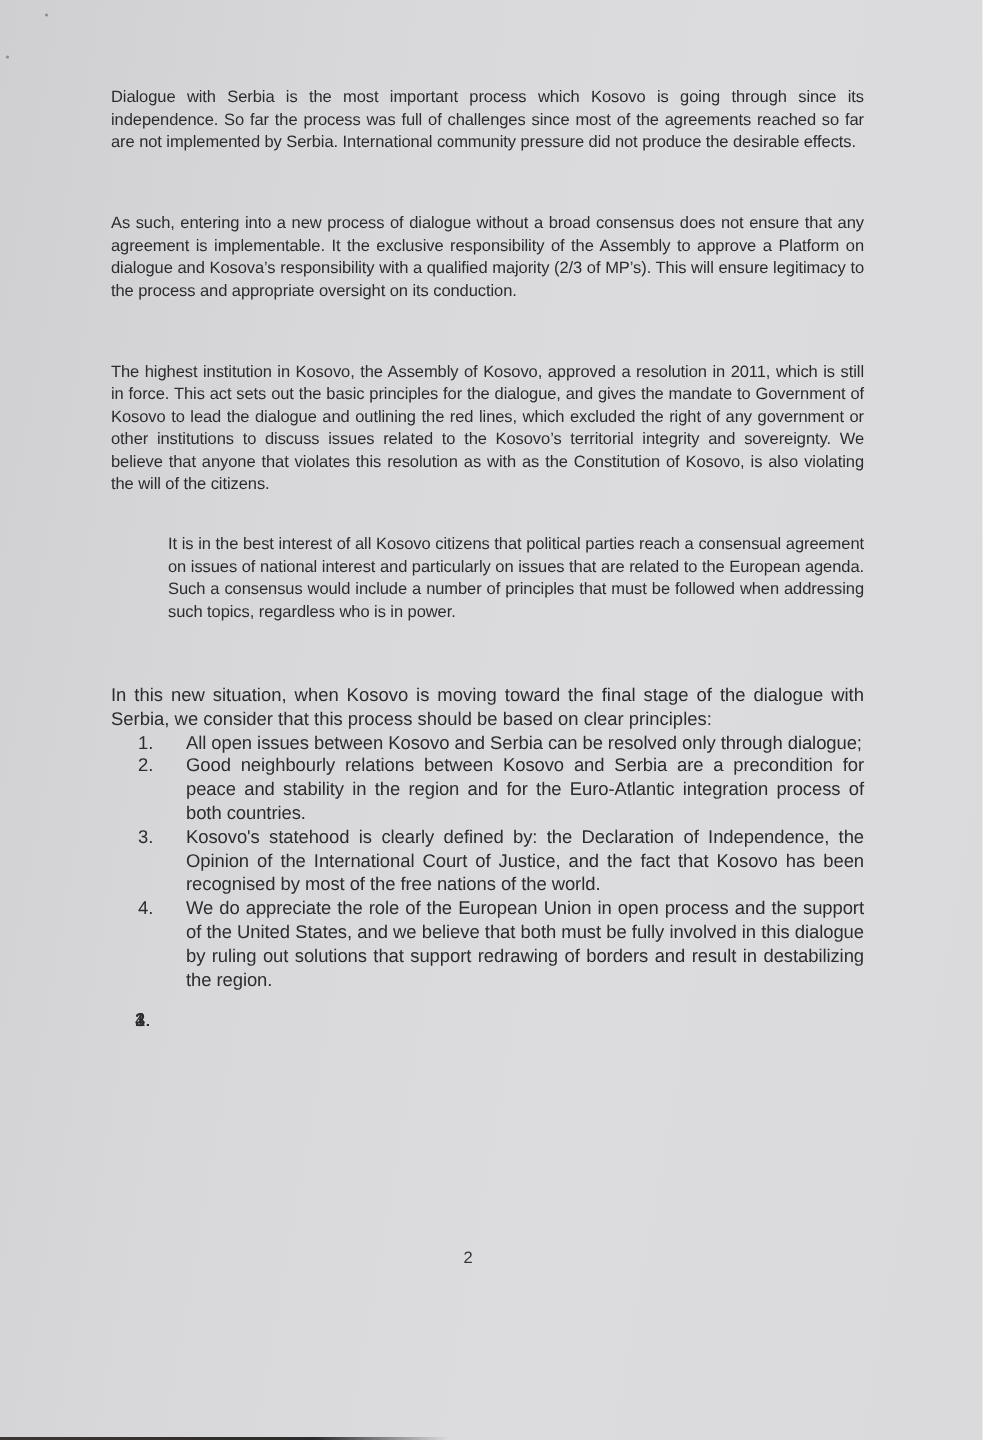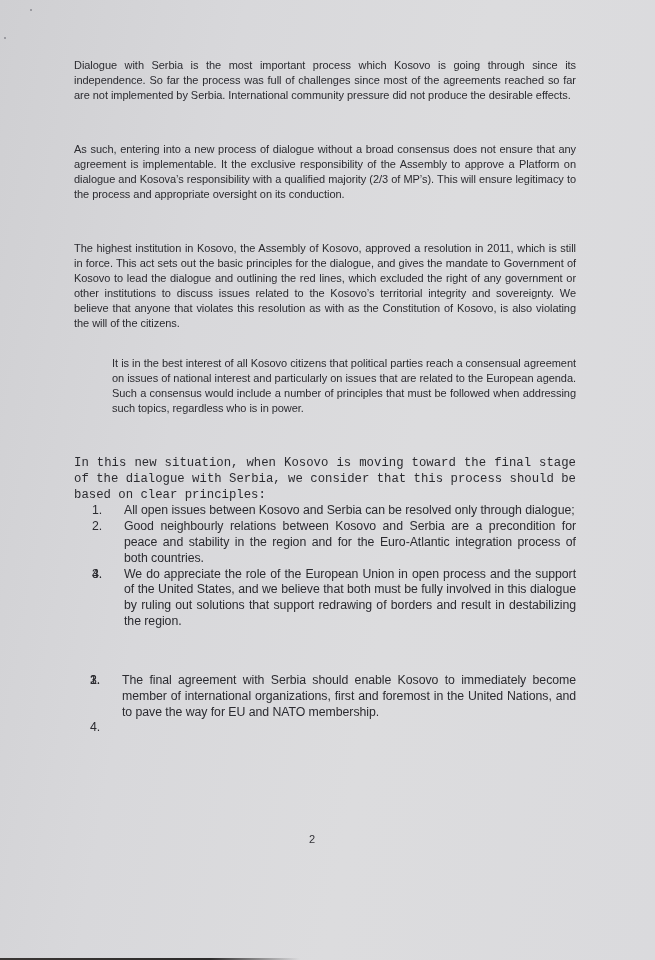--- a/index.html
+++ b/index.html
@@ -57,21 +57,20 @@
     }
     ol.list li .num {
       position: absolute;
       left: 0;
       top: 0;
     }
     .intro {
       text-align: justify;
       font-size: 12.3px;
       line-height: 15.8px;
-      font-family: Liberation Mono, monospace;
     }
     .page-number {
       position: absolute;
       left: 309px;
       top: 833px;
       font-size: 11px;
       color: #333338;
     }
     .bottom-edge {
       position: absolute;
@@ -104,39 +103,39 @@
       <li>
         <span class="num">1.</span>
         <span>All open issues between Kosovo and Serbia can be resolved only through dialogue;</span>
       </li>
       <li>
         <span class="num">2.</span>
         <span>Good neighbourly relations between Kosovo and Serbia are a precondition for peace and stability in the region and for the Euro-Atlantic integration process of both countries.</span>
       </li>
       <li>
         <span class="num">3.</span>
+        <span>Kosovo's statehood is clearly defined by: the Declaration of Independence, the Opinion of the International Court of Justice, and the fact that Kosovo has been recognised by most of the free nations of the world.</span>
       </li>
       <li>
         <span class="num">4.</span>
         <span>We do appreciate the role of the European Union in open process and the support of the United States, and we believe that both must be fully involved in this dialogue by ruling out solutions that support redrawing of borders and result in destabilizing the region.</span>
       </li>
     </ol>
   </div>
 
   <div class="p6">
     <ol class="list">
       <li>
         <span class="num">1.</span>
       </li>
       <li>
         <span class="num">2.</span>
       </li>
       <li>
         <span class="num">3.</span>
-        <span>The final agreement with Serbia should enable Kosovo to immediately become member of international organizations, first and foremost in the United Nations, and to pave the way for EU and NATO membership.</span>
       </li>
       <li>
         <span class="num">4.</span>
       </li>
     </ol>
   </div>
 
 </div>
 
 <div class="page-number">2</div>

